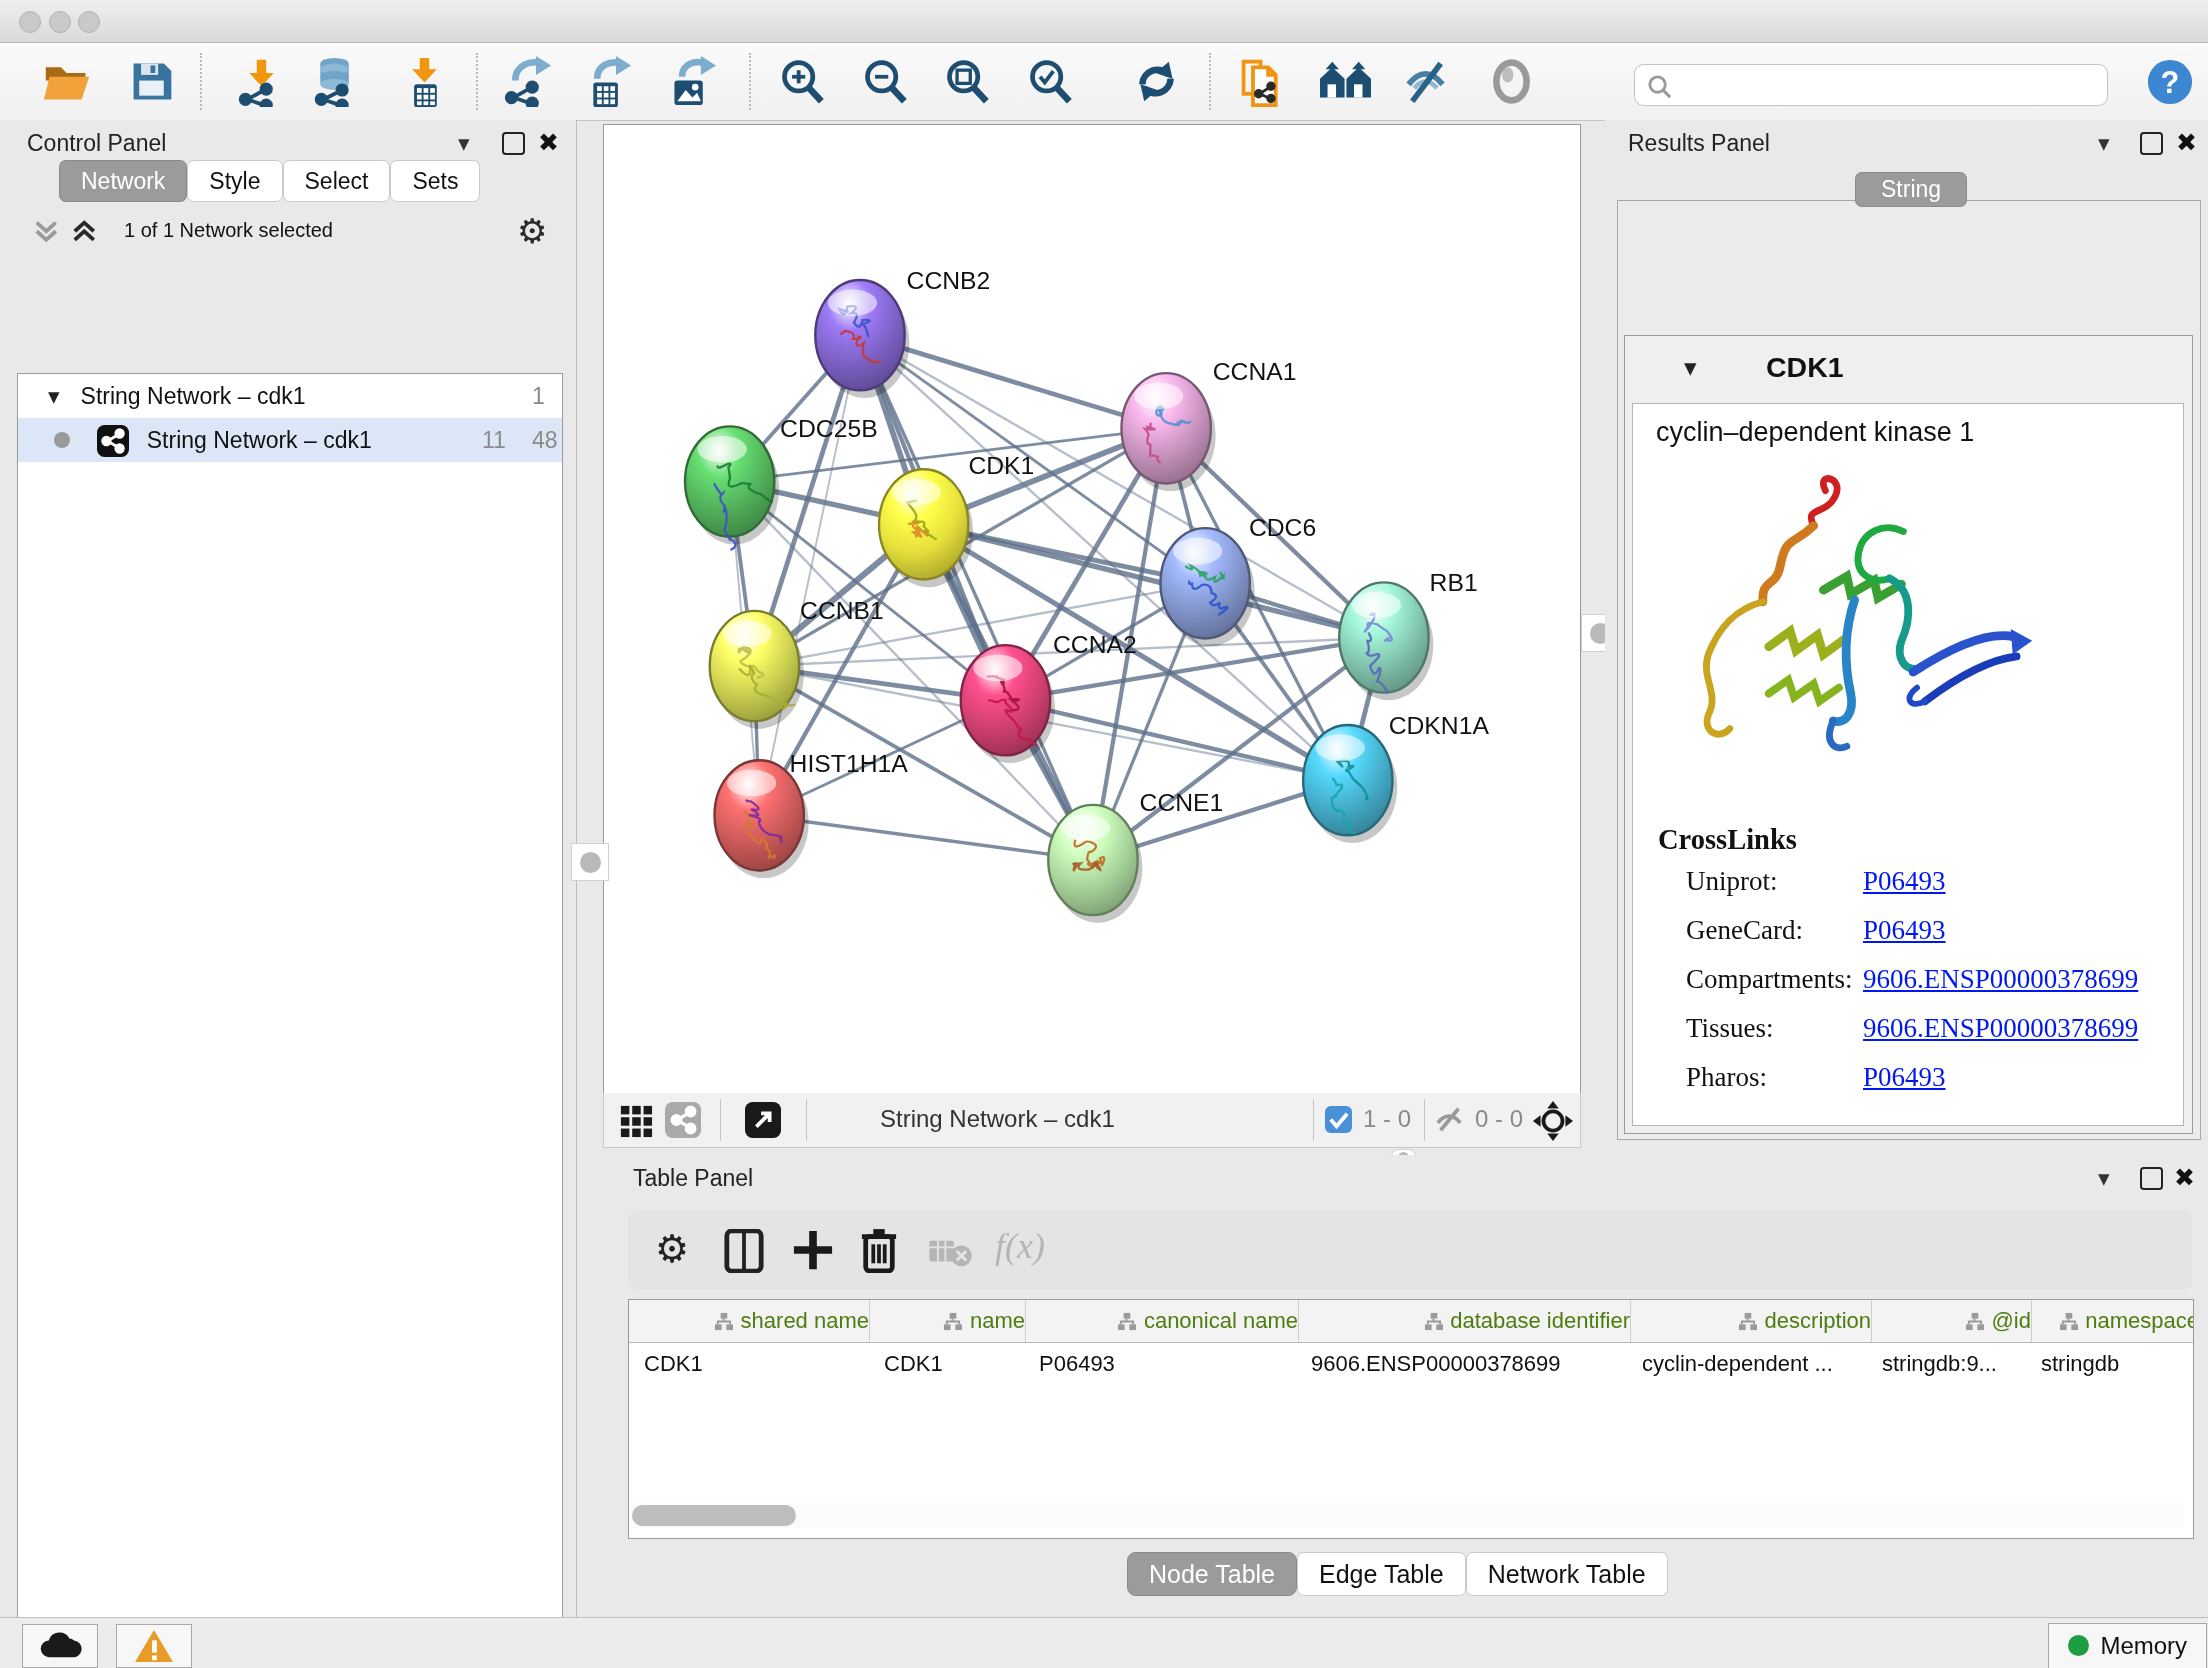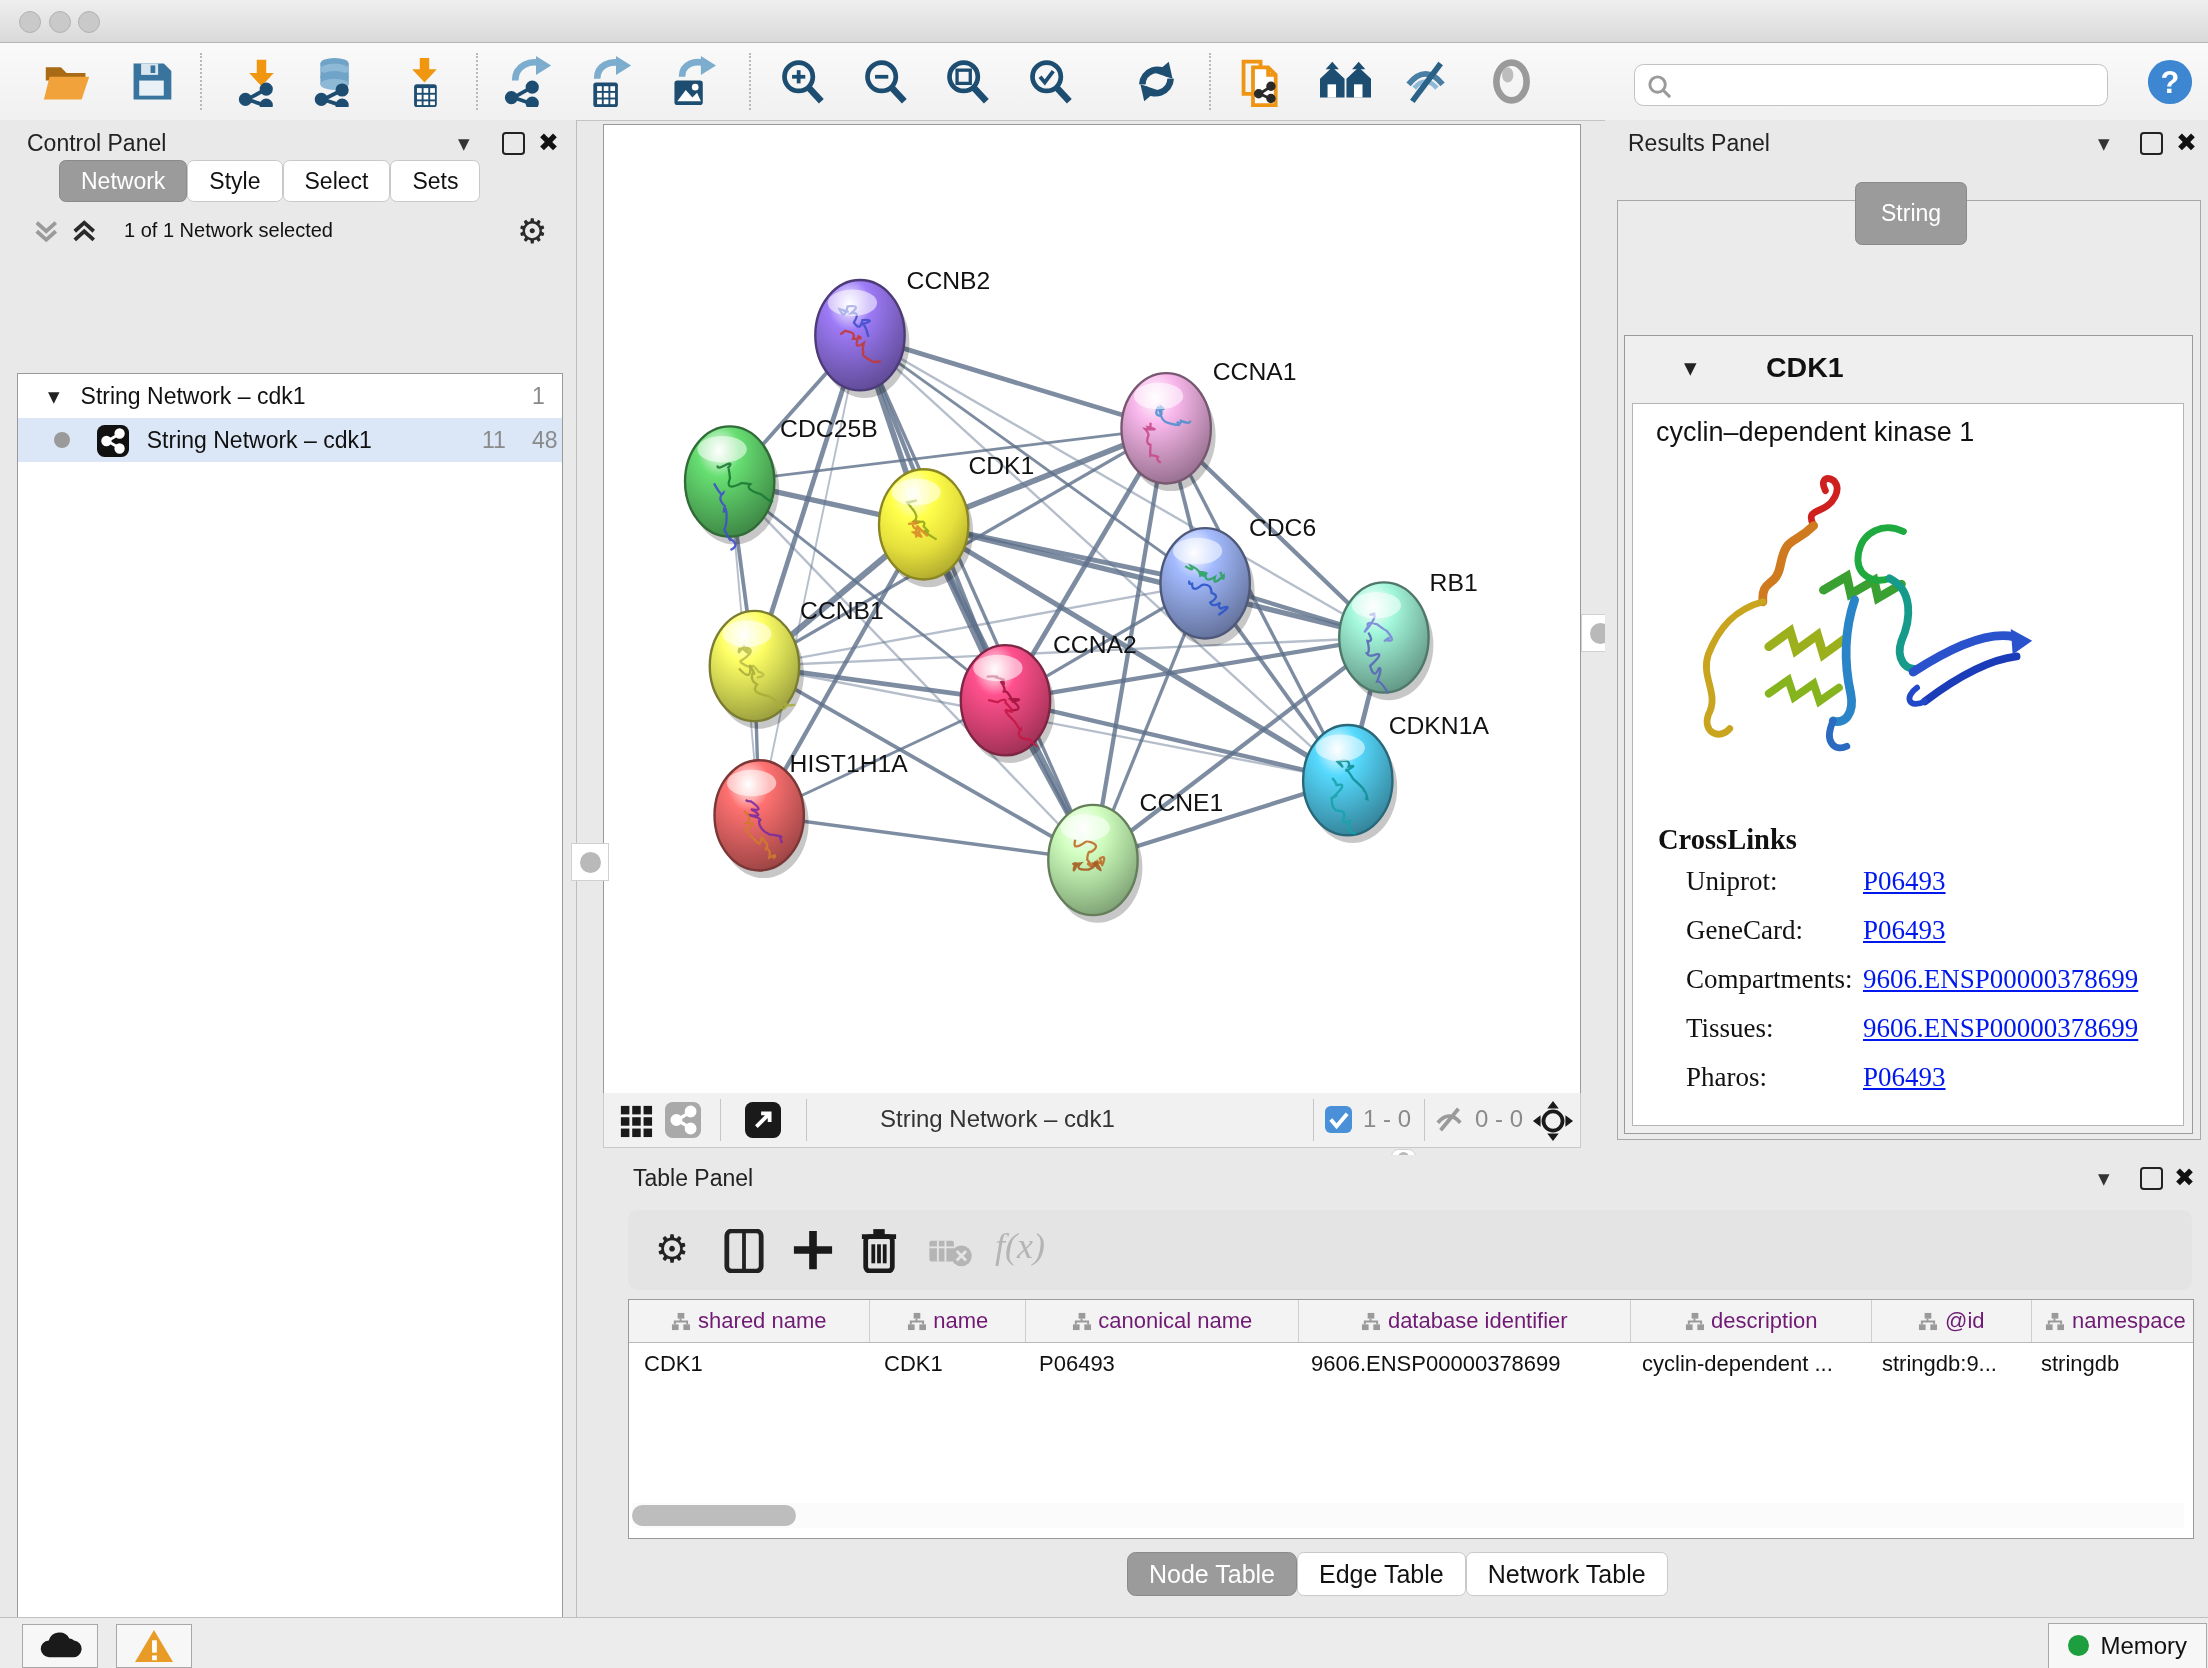--- a/index.html
+++ b/index.html
@@ -34,21 +34,21 @@
   .rp-outer{left:1617px;top:200px;width:582px;height:938px;background:#ebebeb;border:1.9px solid #a8a8a8;}
   .rp-btnbox{left:1623px;top:226px;width:569px;height:95px;background:#efefef;border:1px solid #a8a8a8;}
   .rp-section{left:1624px;top:335px;width:567px;height:797px;background:#efefef;border:1px solid #9a9a9a;}
   .rp-content{left:1632px;top:403px;width:550px;height:721px;background:#ffffff;border:1px solid #b5b5b5;}
   .crosslinks{font-family:"Liberation Serif",serif;font-size:27px;color:#111;}
   .crosslinks a{color:#0018ee;text-decoration:underline;}
   
   .tp-toolbar{left:628px;top:1210px;width:1564px;height:80px;background:#e4e4e4;border-radius:9.5px;}
   .tp-table{left:628px;top:1299px;width:1564px;height:238px;background:#fff;border:1.9px solid #9a9a9a;overflow:hidden;}
   .thead{display:flex;height:42px;background:#f3f3f3;border-bottom:1.9px solid #b9b9b9;}
-  .th{display:flex;align-items:center;justify-content:center;gap:7.6px;font-size:22px;color:#701a75;border-right:1px solid #cfcfcf;overflow:hidden;white-space:nowrap;}
+  .th{display:flex;align-items:center;justify-content:flex-end;gap:7.6px;font-size:22px;color:#4d7c0f;border-right:1px solid #cfcfcf;overflow:hidden;white-space:nowrap;}
   .trow{display:flex;height:42px;}
   .td{font-size:22px;color:#111;padding:7.6px 0 0 15px;box-sizing:border-box;overflow:hidden;white-space:nowrap;}
   .hscroll{left:632px;top:1503px;width:1552px;height:25px;background:#fbfbfb;}
   .hthumb{left:0;top:1.9px;width:164px;height:21px;border-radius:10.5px;background:#bdbdbd;}
   .bottab{font-size:25px;}
   
   .statusbar{left:0;top:1617px;width:2208px;height:51px;background:#ececec;border-top:1px solid #c0c0c0;}
   .sbtn{width:74px;height:42px;background:#f7f7f7;border:1.9px solid #a8a8a8;display:flex;align-items:center;justify-content:center;}
   .membtn{height:44px;background:#f7f7f7;border:1.9px solid #a8a8a8;display:flex;align-items:center;gap:11.4px;padding:0 19px;font-size:24px;color:#111;}
   .dot-green{width:21px;height:21px;border-radius:50%;background:#1d9e3f;}
@@ -584,21 +584,21 @@
       <i style="width:11.4px;height:11.4px;border-radius:50%;background:#b9b9b9;display:block"></i>
     </div>
 
   <div class="abs" style="left:1605px;top:120px;width:603px;height:1065px;background:#e9e9e9">
     <div class="abs panel-title" style="left:23px;top:9.5px">Results Panel</div>
     <div class="abs glyph wctl" style="left:493px;top:9.5px;color:#333">▾</div>
     <div class="abs" style="left:535px;top:12.4px;width:19px;height:19px;border:2.9px solid #222;border-radius:3.8px"></div>
     <div class="abs glyph" style="left:571px;top:7.6px;font-size:25px;font-weight:bold;color:#111">✖</div>
   </div>
   <div class="abs rp-outer"></div>
-  <div class="abs tab sel" style="left:1855px;top:182px;padding:17px 25px">String</div>
+  <div class="abs tab sel" style="left:1855px;top:172px;padding:3px 25px">String</div>
   <div class="abs rp-section">
     <span class="abs glyph" style="left:59px;top:17px;font-size:25px;color:#222">▾</span>
     <span class="abs" style="left:141px;top:15px;font-size:28.5px;font-weight:bold;color:#111">CDK1</span>
   </div>
   <div class="abs rp-content">
     <div class="abs" style="left:23px;top:13.3px;font-size:27px;color:#111">cyclin–dependent kinase 1</div>
     <div class="abs" style="left:46px;top:59px">
       <svg width="361" height="342" viewBox="0 0 370 350">
         <g fill="none" stroke-linecap="round">
           <path d="M150 28 C140 8 170 14 160 34 C150 54 128 44 138 64" stroke="#cf2020" stroke-width="7"></path>

